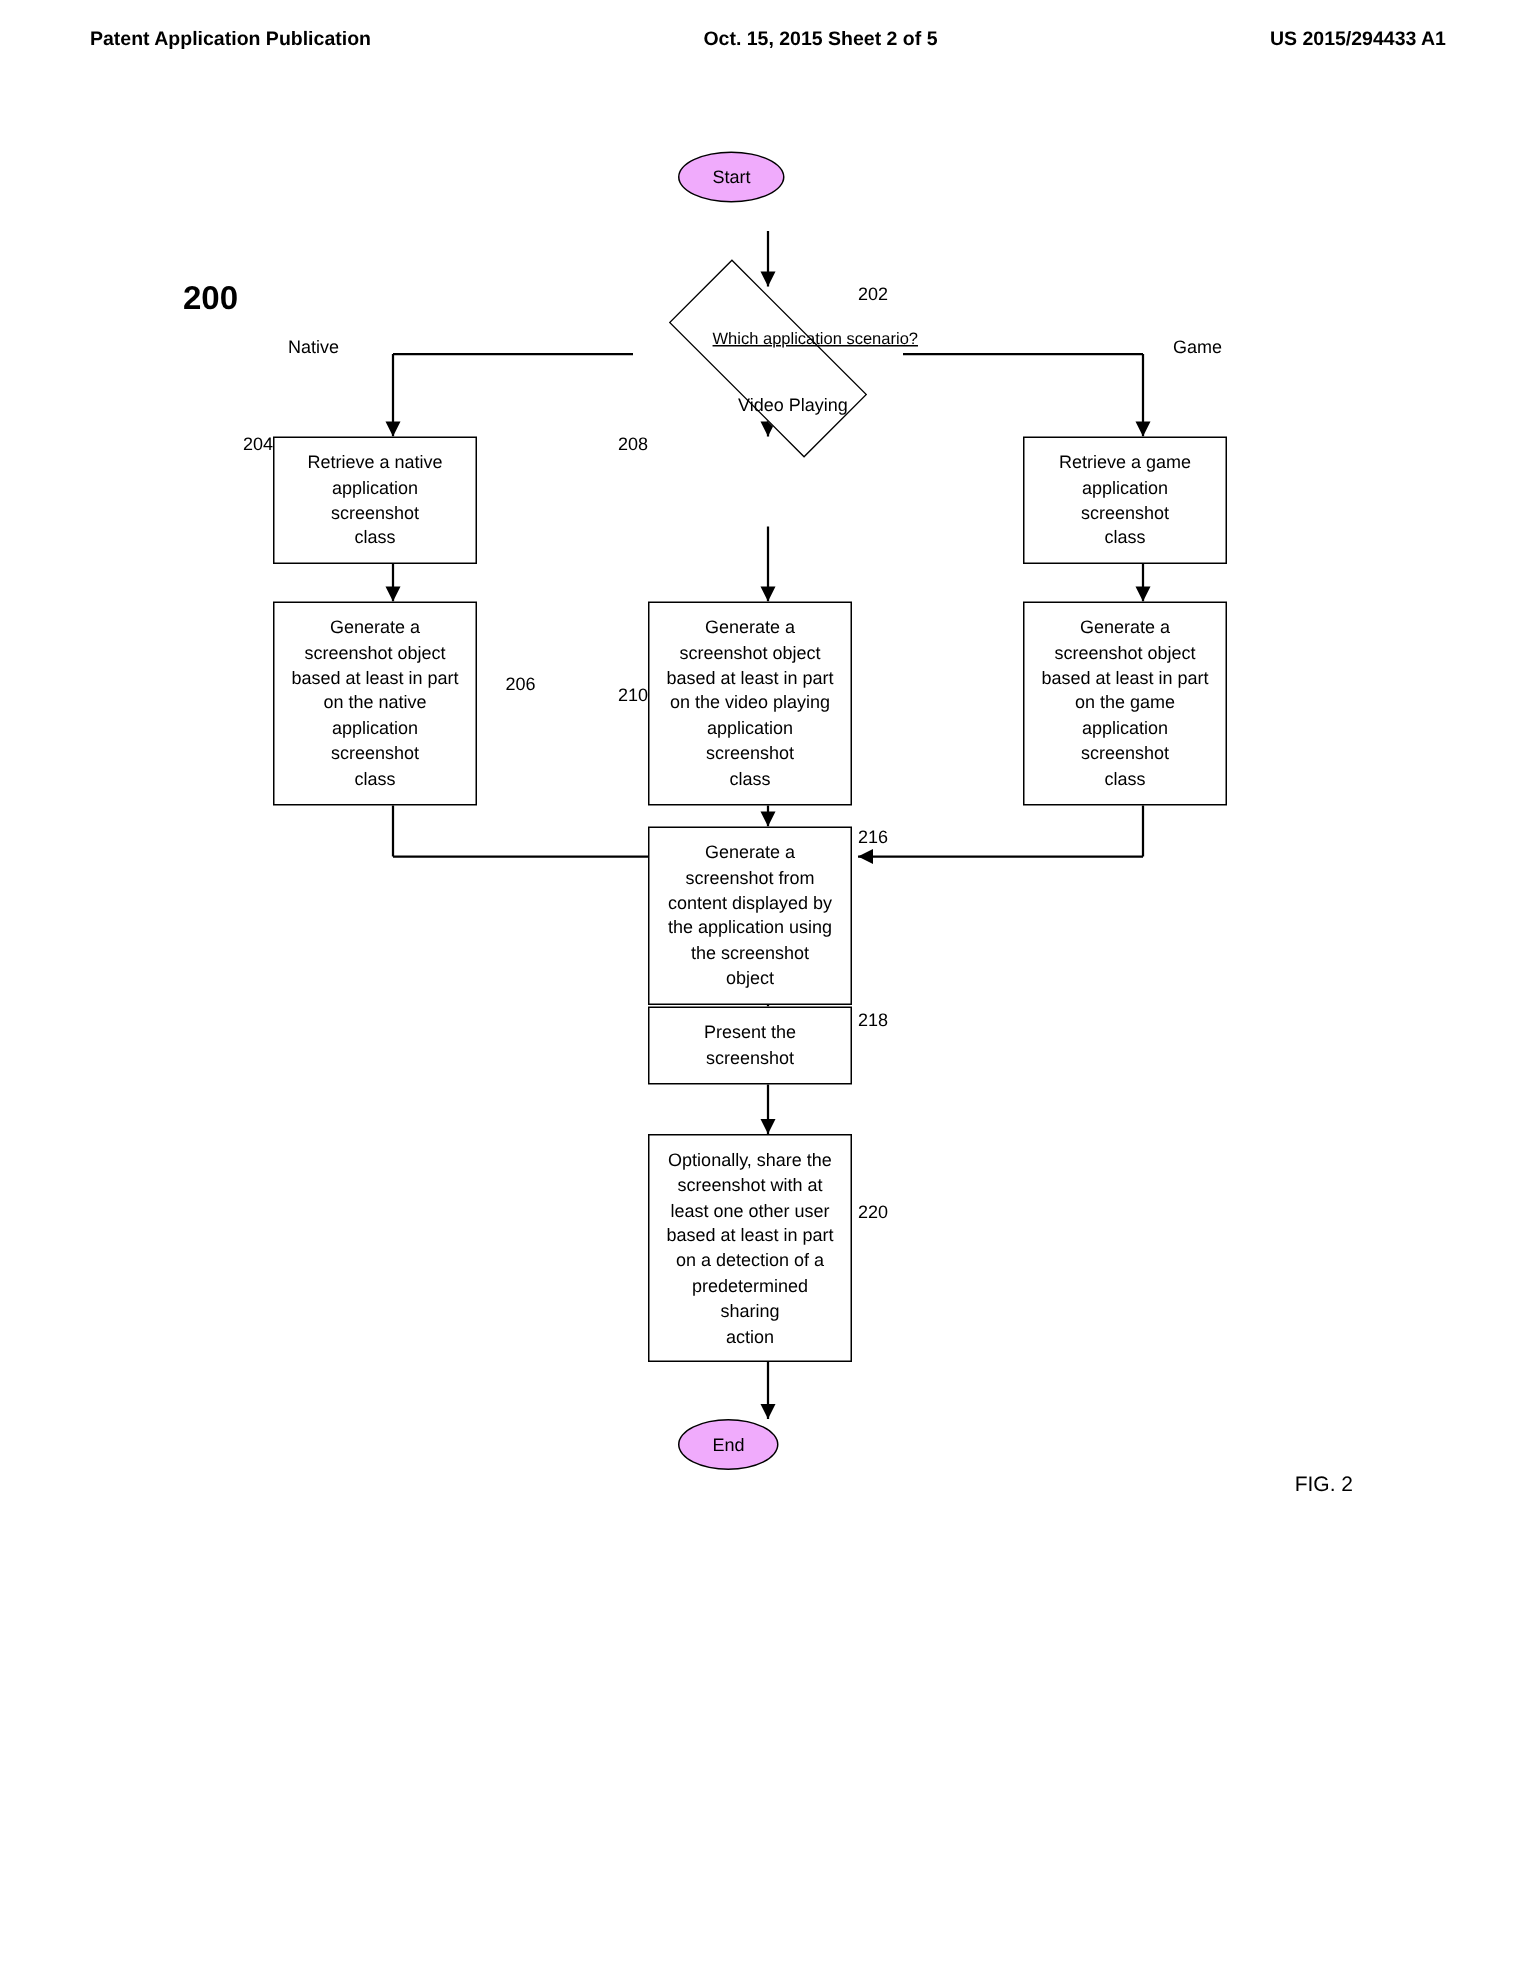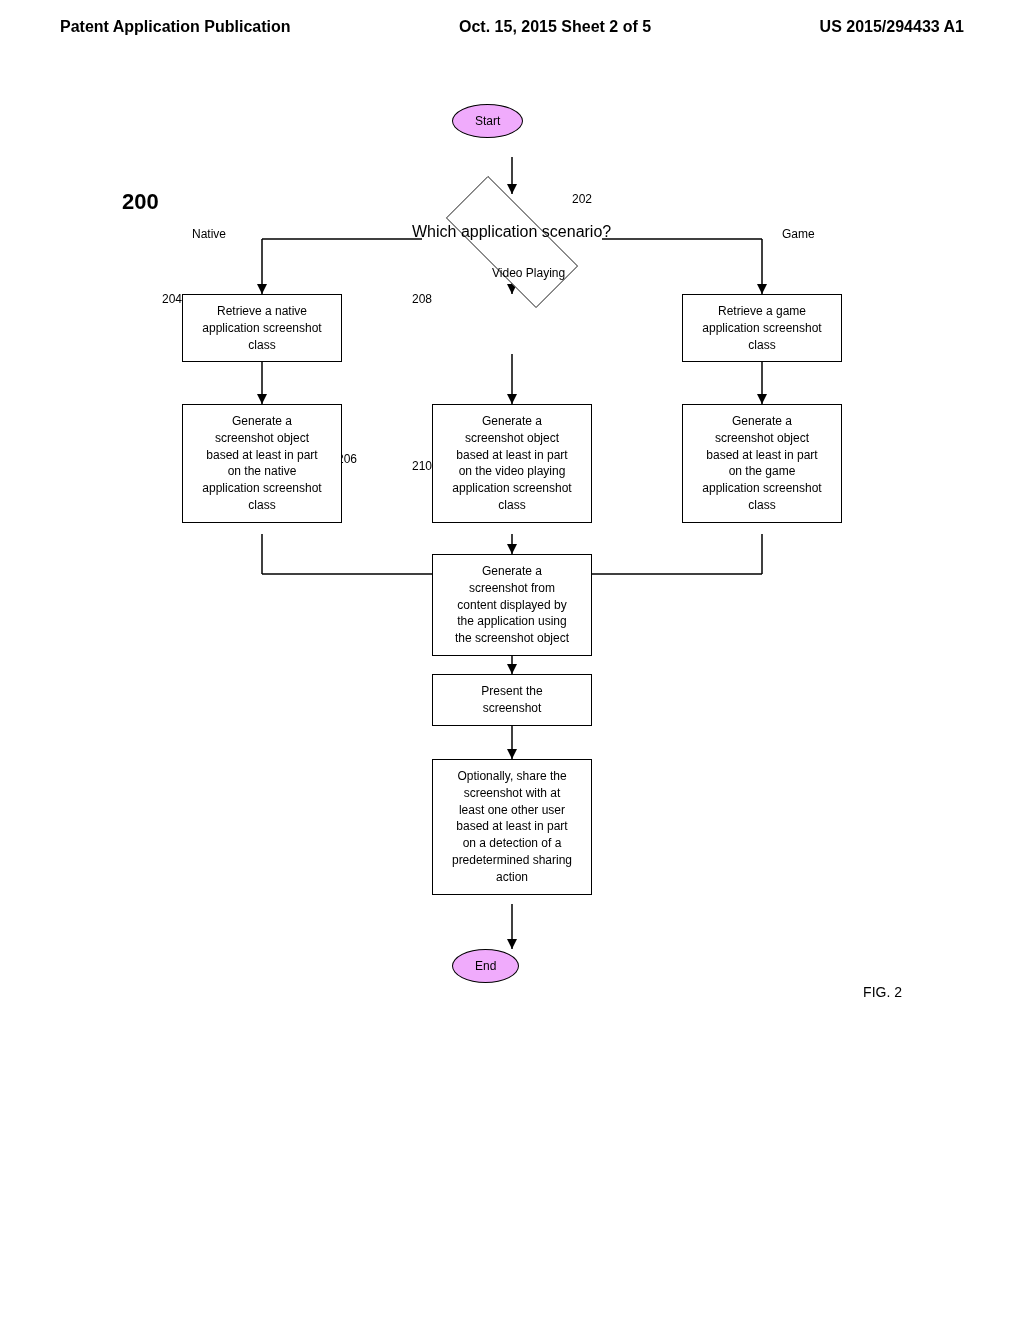--- a/index.html
+++ b/index.html
@@ -9,21 +9,21 @@
       width: 1024px;
       min-height: 1320px;
       position: relative;
     }
 
     
     .header {
       display: flex;
       justify-content: space-between;
       padding: 18px 60px 8px 60px;
-      font-size: 16px;
+      font-size: 13px;
       font-weight: bold;
       border-bottom: none;
     }
 
     
     .diagram-container {
       position: relative;
       width: 900px;
       margin: 0 auto;
       height: 1150px;
@@ -42,21 +42,21 @@
       border-radius: 50%;
       padding: 8px 22px;
       background: #f0abfc;
       display: inline-block;
     }
 
     .node-rect {
       border: 1.5px solid #000;
       background: #fff;
       padding: 8px 10px;
-      width: 160px;
+      width: 136px;
       font-size: 12px;
       line-height: 1.4;
     }
 
     .label-200 {
       position: absolute;
       font-size: 22px;
       font-weight: bold;
     }
 
@@ -144,21 +144,21 @@
     <div class="node-oval">
       <span>Start</span>
     </div>
   </div>
 
   <div class="ref-label" style="left:510px; top:148px;">202</div>
 
   <div style="position:absolute; left:340px; top:148px; width:220px; height:100px;">
 
     <div style="position:absolute; left:50%; top:50%; width:150px; height:70px; margin-left:-75px; margin-top:-35px; background:#fff; border:1.5px solid #000; transform:rotate(45deg) scale(0.85);"></div>
-    <div style="position:absolute; width:200px; text-align:left; top:30px; left:10px; font-size:16px; z-index:2; line-height:1.3;">
+    <div style="position:absolute; width:200px; text-align:right; top:30px; left:10px; font-size:11px; z-index:2; line-height:1.3;text-decoration:underline;">
       <span>Which application scenario?</span>
     </div>
   </div>
 
   <div class="ref-label" style="left:130px; top:183px;">Native</div>
   <div class="ref-label" style="left:720px; top:183px;">Game</div>
   <div class="ref-label" style="left:430px; top:222px;">Video Playing</div>
 
   <div class="ref-label" style="left:100px; top:248px;">204</div>
 

